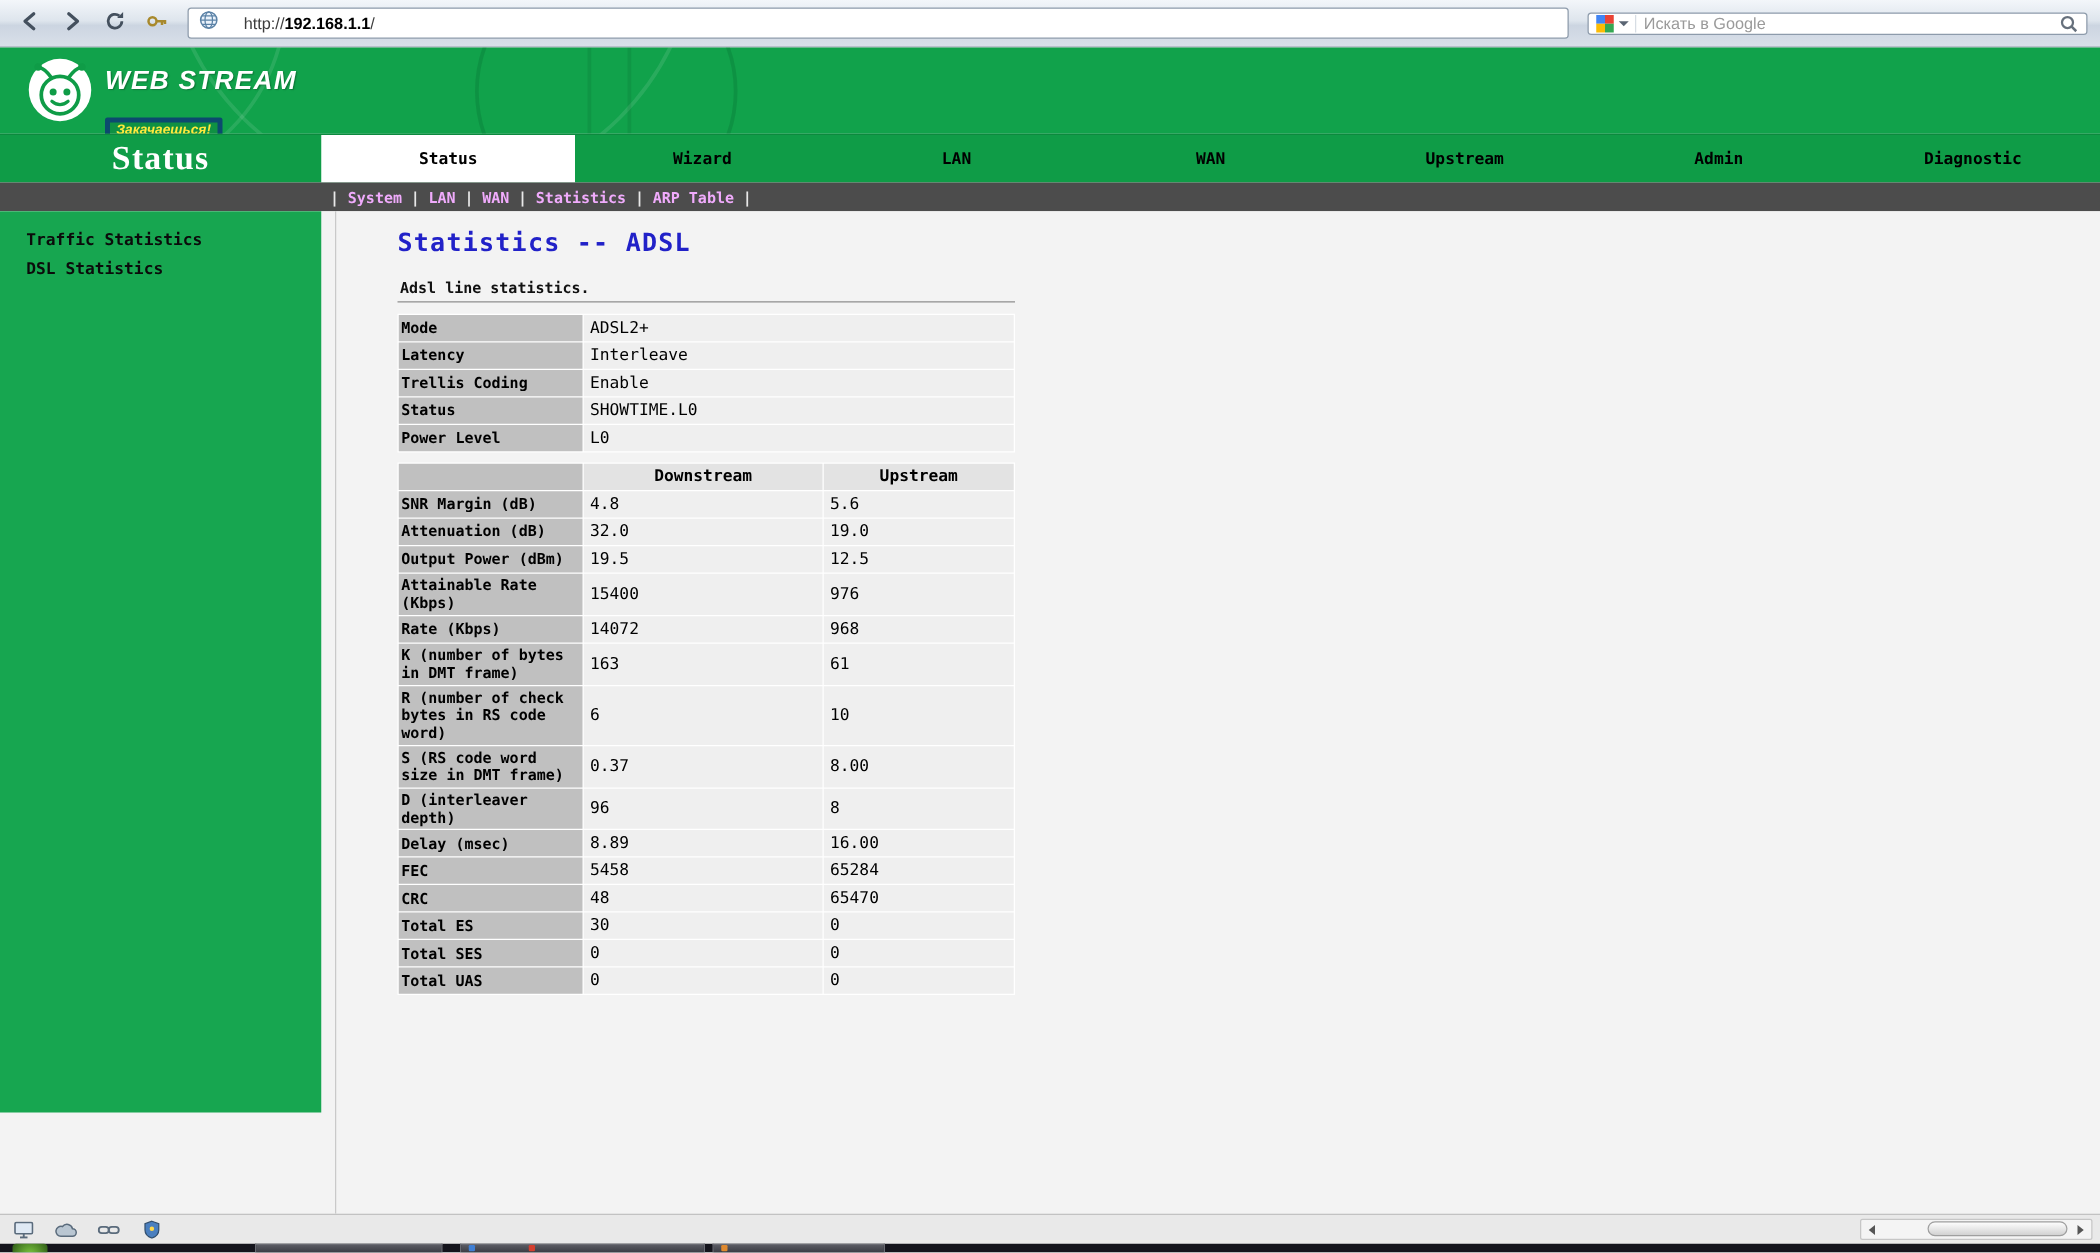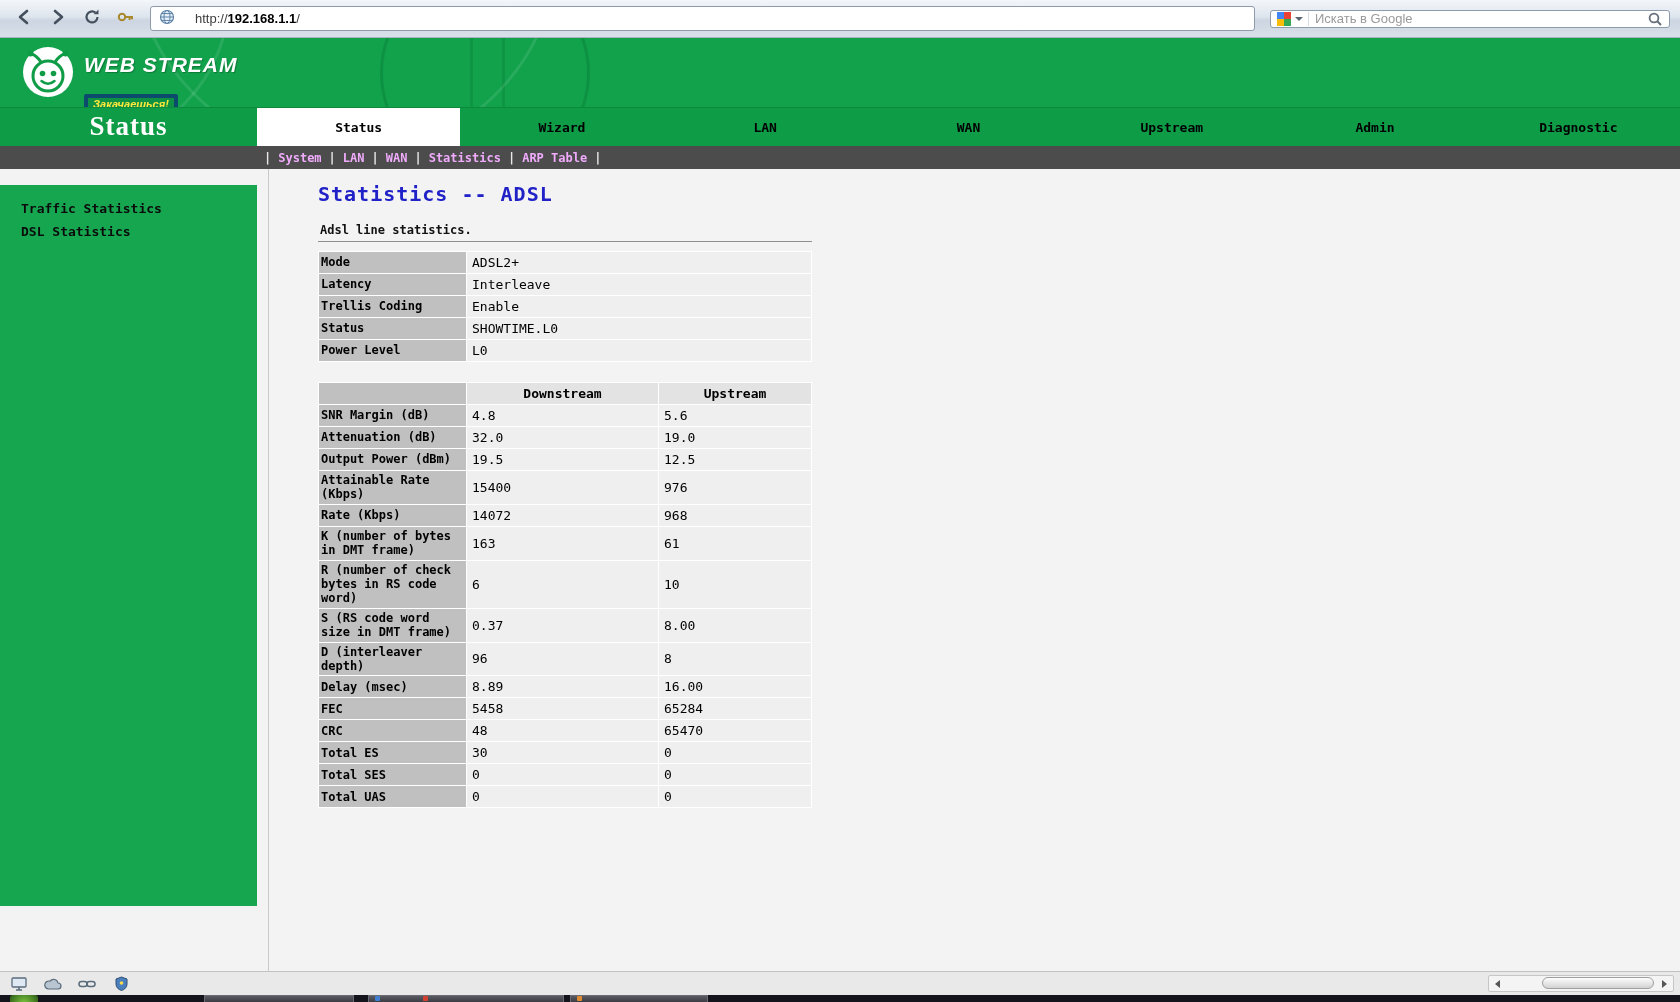--- a/index.html
+++ b/index.html
@@ -57,31 +57,31 @@
 
   
   .sub-nav { position: absolute; top: 146px; left: 0; width: 100%; height: 23px; background: #4c4c4c;
     display: flex; align-items: center; padding-left: 264px; gap: 7px;
     font-family: "DejaVu Sans Mono", monospace; font-size: 12px; font-weight: bold; color: #fff; }
   .sub-item { cursor: pointer; color: #f0abfc; text-decoration: none; }
   .sep { color: #e8e8e8; }
 
   
   .page { position: absolute; top: 169px; left: 0; width: 100%; height: 802px; background: #f3f3f3; }
-  .sidebar { position: absolute; left: 0; top: 16px; width: 257px; height: 721px; background: #17a650; padding-top: 12px; }
+  .sidebar { position: absolute; left: 0; top: 0; width: 257px; height: 721px; background: #17a650; padding-top: 12px; }
   .side-item { font-family: "DejaVu Sans Mono", monospace; font-size: 13px; font-weight: bold; color: #0b0b0b; padding: 4px 0 4px 21px; cursor: pointer; }
   .v-divider { position: absolute; left: 268px; top: 0; width: 1px; height: 802px; background: #c9c9c9; }
   .main { position: absolute; left: 269px; top: 0; right: 0; height: 802px; padding: 13px 0 0 49px; }
   .title { font-family: "DejaVu Sans Mono", monospace; font-size: 20px; font-weight: bold; color: #2121c8; letter-spacing: 1px; }
   .subtitle-wrap { width: 494px; border-bottom: 1px solid #8f8f8f; padding: 17px 0 4px 2px; }
   .subtitle { font-family: "DejaVu Sans Mono", monospace; font-size: 12px; font-weight: bold; color: #111; }
 
   table { border-collapse: separate; border-spacing: 1px; background: #ffffff; table-layout: fixed; width: 494px; }
   .info-table { margin-top: 9px; }
-  .stats-table { margin-top: 20px; }
+  .stats-table { margin-top: 8px; }
   td, th { vertical-align: middle; }
   td.lbl { background: #c0c0c0; font-family: "DejaVu Sans Mono", monospace; font-size: 12px; font-weight: bold; color: #000; padding: 2px 2px; line-height: 1.2; }
   td.val { background: #efefef; font-family: "DejaVu Sans Mono", monospace; font-size: 13px; color: #000; padding: 2px 5px; height: 21px; }
   th.colh { background: #e3e3e3; font-family: "DejaVu Sans Mono", monospace; font-size: 13px; font-weight: bold; color: #000; text-align: center; height: 21px; }
   .w-lbl { width: 147px; } .w-down { width: 191px; } .w-up { width: 152px; }
   .corner { background: #c0c0c0; }
 
   
   .status-bar { position: absolute; left: 0; bottom: 7px; width: 100%; height: 24px; background: #e9e9e9; border-top: 1px solid #c2c2c2; display: flex; align-items: center; padding: 0 6px; }
   .sb-icon { width: 26px; height: 18px; display: flex; align-items: center; justify-content: center; margin-right: 8px; cursor: pointer; }

